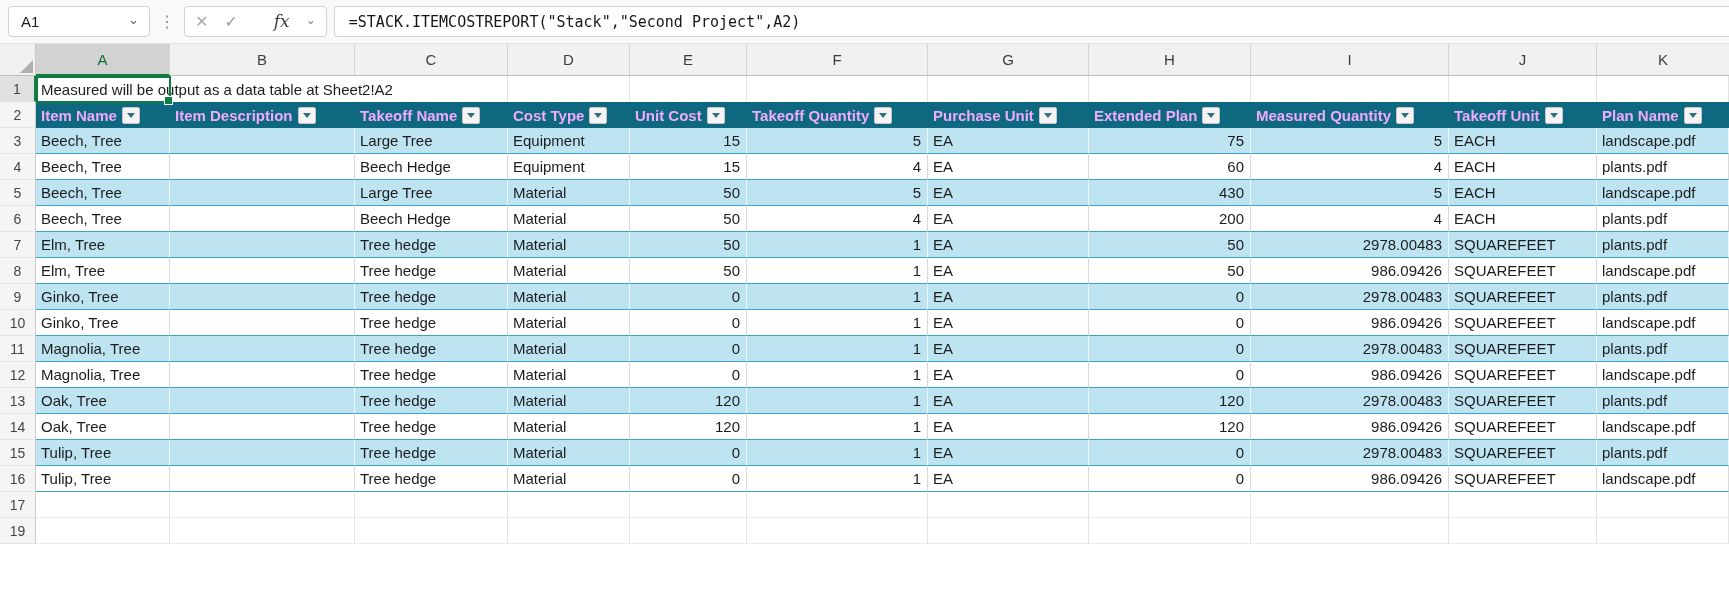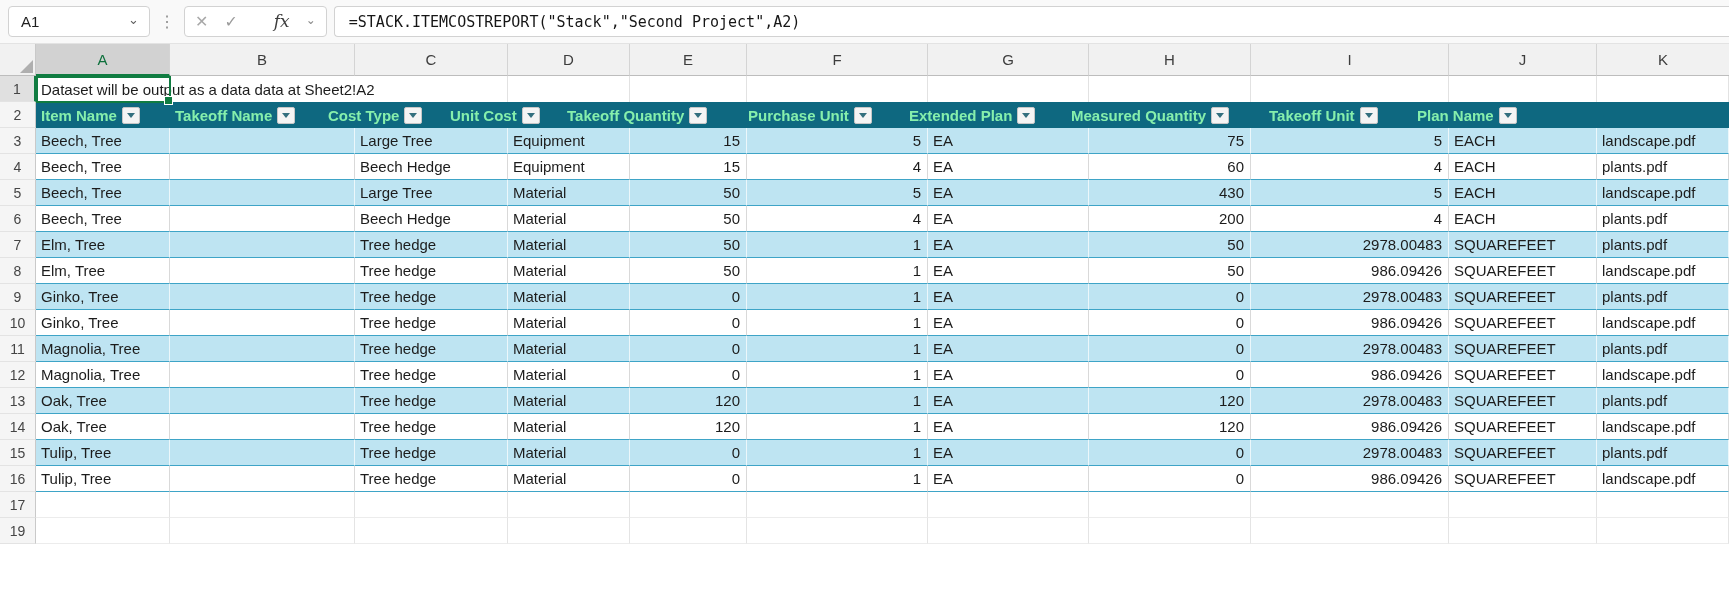--- a/index.html
+++ b/index.html
@@ -36,21 +36,21 @@
 
   .cell{box-sizing:border-box;flex:none;display:flex;align-items:center;padding:0 6px 0 5px;font-size:15px;color:#1C1C1C;white-space:nowrap;overflow:hidden;background:#fff;}
   .cell.right{justify-content:flex-end;}
   .cell.kcol{flex:1;}
 
   .row1cell{border-right:1px solid #E2E2E2;}
   .row1cell.nobr{border-right:none;}
   .noclip{overflow:visible;position:relative;z-index:2;}
   .noclip .t{white-space:nowrap;}
 
-  .hcell{box-sizing:border-box;flex:none;display:flex;align-items:center;background:#0E6880;color:#86efac;font-weight:700;font-size:15px;padding:0 2px 0 5px;white-space:nowrap;overflow:hidden;}
+  .hcell{box-sizing:border-box;flex:none;display:flex;align-items:center;background:#0E6880;color:#f0abfc;font-weight:700;font-size:15px;padding:0 2px 0 5px;white-space:nowrap;overflow:hidden;}
   .hcell.kcol{flex:1;}
   .hlabel{white-space:nowrap;}
   .fbtn-filter{margin-left:5px;width:18px;height:17px;flex:none;background:#F4F4F4;border:1px solid #C6C6C6;border-radius:2px;display:flex;align-items:center;justify-content:center;box-sizing:border-box;}
   .ftri{width:0;height:0;border-left:4px solid transparent;border-right:4px solid transparent;border-top:5px solid #336F7E;}
 
   .band .dcell{background:#BEE4F2;border-right:1px solid rgba(255,255,255,0.7);border-bottom:1px solid #3EA4C7;}
   .plain .dcell{background:#FFFFFF;border-right:1px solid #D9D9D9;border-bottom:1px solid #3EA4C7;}
   .empty .ecell{background:#FFFFFF;border-right:1px solid #E4E4E4;border-bottom:1px solid #ECECEC;}
 
   
@@ -92,37 +92,43 @@
         <div class="lcell" style="width: 181px;">F</div>
         <div class="lcell" style="width: 161px;">G</div>
         <div class="lcell" style="width: 162px;">H</div>
         <div class="lcell" style="width: 198px;">I</div>
         <div class="lcell" style="width: 148px;">J</div>
         <div class="lcell kcol">K</div>
       </div>
       <div class="srow r26">
         <div class="gut selrow">1</div>
         <div class="cell row1cell nobr noclip" style="width: 134px;">
-          <div class="t">Dataset will be output as a data data at Sheet2!A2</div>
+          <div class="t">Measured will be output as a data table at Sheet2!A2</div>
         </div>
         <div class="cell row1cell nobr" style="width: 185px;"></div>
         <div class="cell row1cell" style="width: 153px;"></div>
         <div class="cell row1cell" style="width: 122px;"></div>
         <div class="cell row1cell" style="width: 117px;"></div>
         <div class="cell row1cell" style="width: 181px;"></div>
         <div class="cell row1cell" style="width: 161px;"></div>
         <div class="cell row1cell" style="width: 162px;"></div>
         <div class="cell row1cell" style="width: 198px;"></div>
         <div class="cell row1cell" style="width: 148px;"></div>
         <div class="cell row1cell kcol"></div>
       </div>
       <div class="srow r26">
         <div class="gut">2</div>
         <div class="hcell" style="width: 134px;">
           <div class="hlabel">Item Name</div>
+          <div class="fbtn-filter">
+            <div class="ftri"></div>
+          </div>
+        </div>
+        <div class="hcell" style="width: 185px;">
+          <div class="hlabel">Item Description</div>
           <div class="fbtn-filter">
             <div class="ftri"></div>
           </div>
         </div>
         <div class="hcell" style="width: 153px;">
           <div class="hlabel">Takeoff Name</div>
           <div class="fbtn-filter">
             <div class="ftri"></div>
           </div>
         </div>

